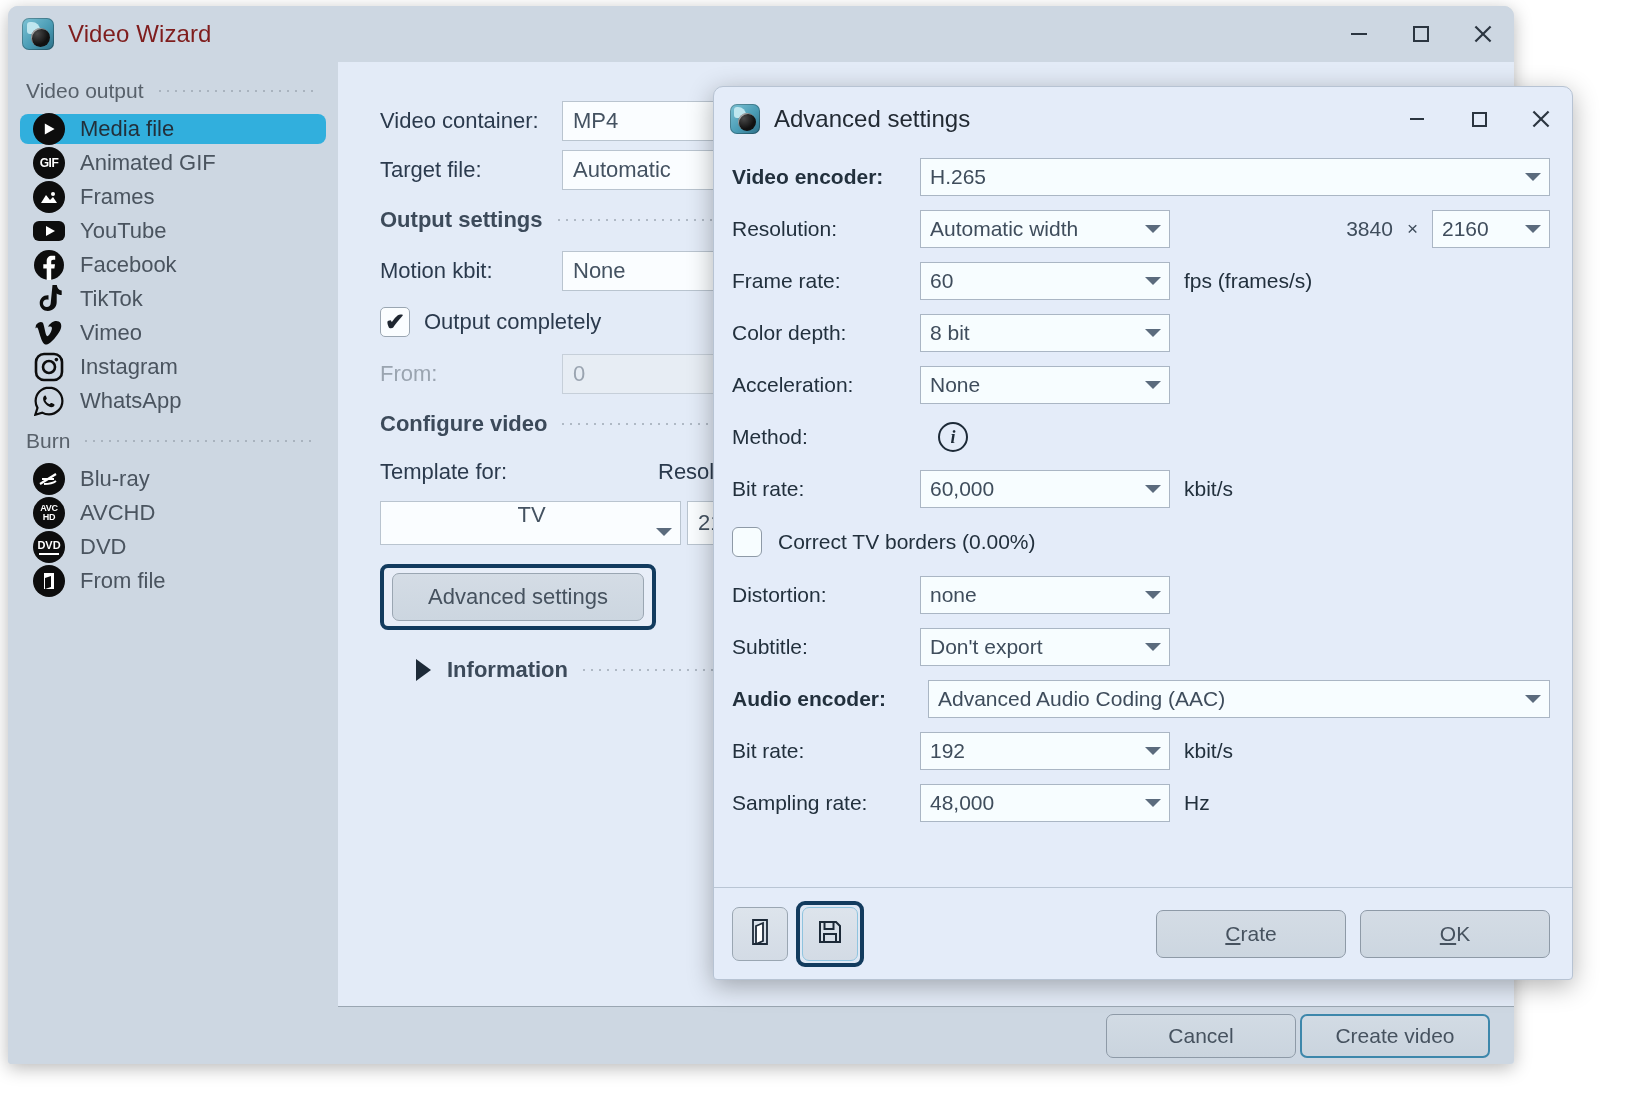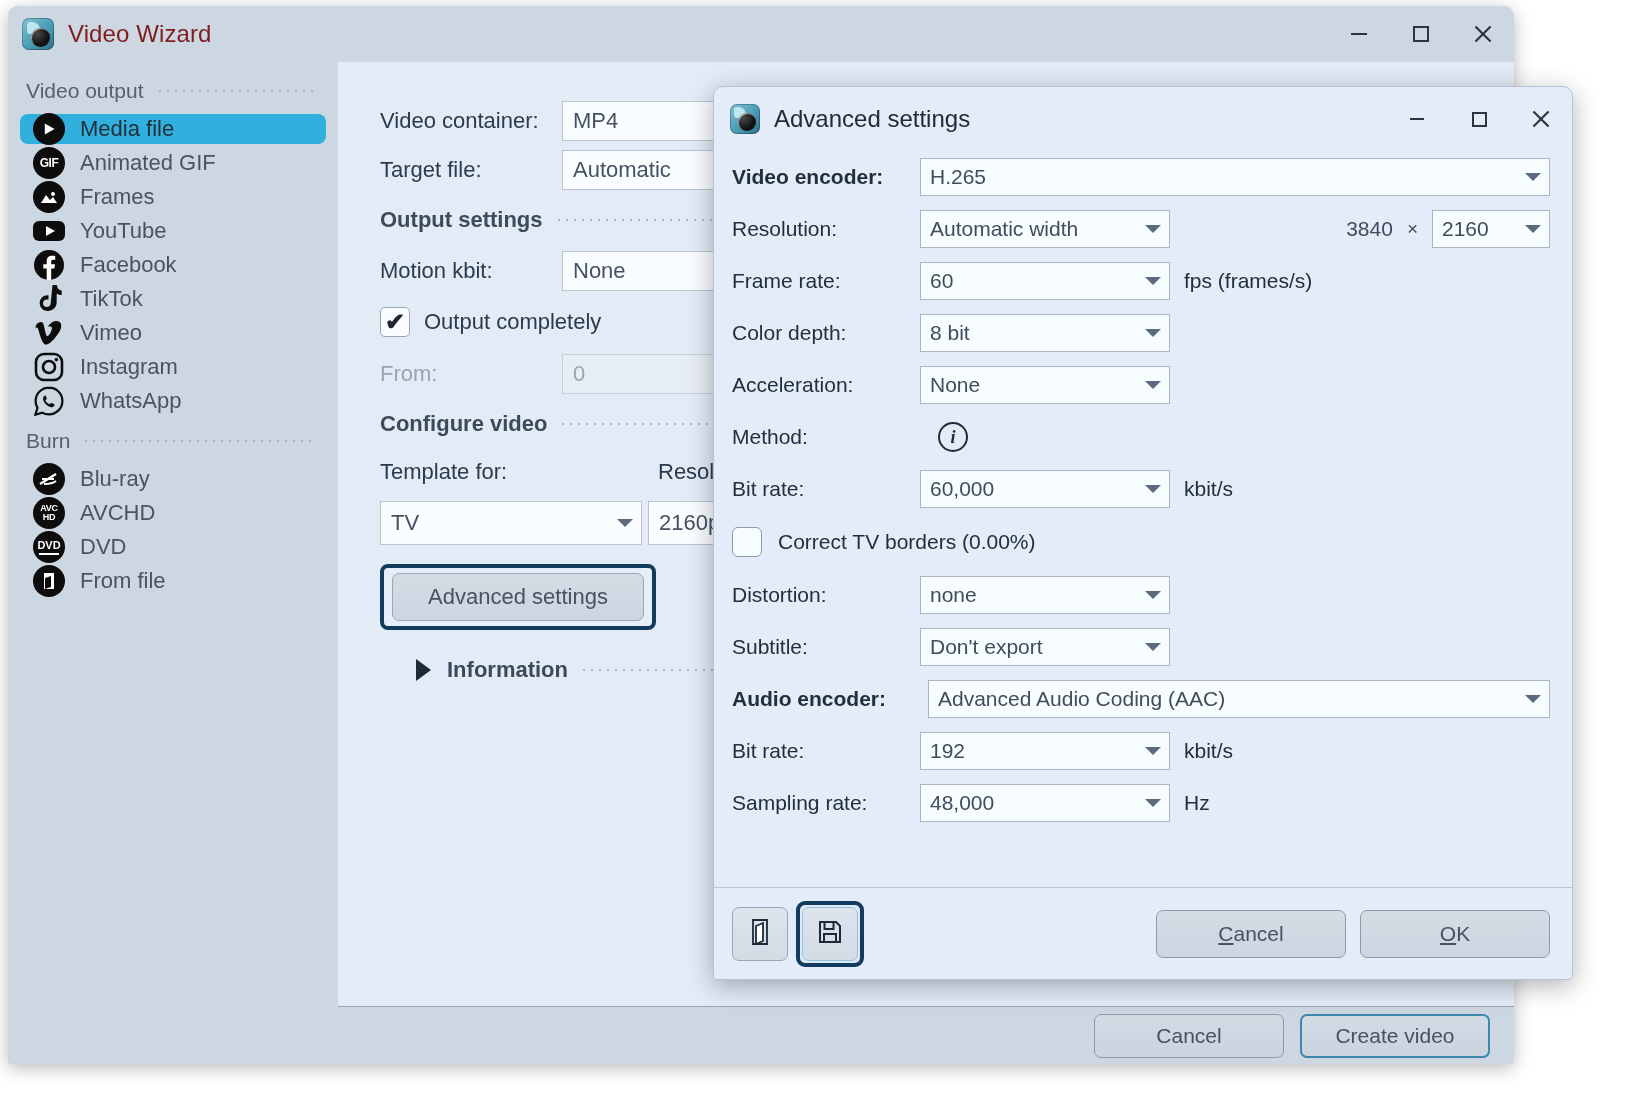--- a/index.html
+++ b/index.html
@@ -129,21 +129,21 @@
   }
   #info-row{ display:flex; align-items:center; height:60px; margin-top:10px; padding-left:36px; }
   #info-row .tri{
     width:0;height:0;border-top:11px solid transparent;border-bottom:11px solid transparent;
     border-left:15px solid #1d2a38; margin-right:16px;
   }
   #info-row .itext{ font-size:22px; font-weight:bold; color:#3c4a5a; }
   #footer{
     position:absolute; left:0; right:0; bottom:0; height:58px;
     background:#cdd7e2; border-top:1px solid #9aa6b2;
-    display:flex; align-items:center; justify-content:flex-end; padding-right:24px; gap:16px;
+    display:flex; align-items:center; justify-content:flex-end; padding-right:24px; gap:4px;
   }
   .fbtn{
     height:44px; min-width:190px; border-radius:7px;
     display:flex;align-items:center;justify-content:center;
     font-size:21px; color:#46525f;
     background:linear-gradient(#d2dbe4,#cad4de); border:1px solid #8e9aa7;
   }
   .fbtn.primary{ border:2px solid #3d87ab; }
 
   
@@ -437,21 +437,21 @@
         <span class="stext">Configure video</span>
         <span class="dots"></span>
       </div>
 
       <div class="frow" style="height:44px;">
         <span class="flabel" style="width:278px;">Template for:</span>
         <span class="flabel">Resolu</span>
       </div>
 
       <div class="frow" style="height:58px;">
-        <span class="combo" style="width:262px;margin-right:6px;">
+        <span class="combo" style="width:301px;margin-right:6px;flex-direction:column;">
           <span>TV</span>
           <span class="caret"></span>
         </span>
         <span class="combo" style="width:120px;">
           <span>2160p</span>
         </span>
       </div>
 
       <div id="adv-btn-wrap">
         <div id="adv-btn">Advanced settings</div>
@@ -625,21 +625,21 @@
             <path d="M2 2 h16 l4 4 v16 h-20 z" fill="none" stroke="#1d2a38" stroke-width="2"></path>
             <rect x="6.5" y="2" width="9" height="7" fill="none" stroke="#1d2a38" stroke-width="2"></rect>
             <rect x="6" y="14" width="12" height="8" fill="none" stroke="#1d2a38" stroke-width="2"></rect>
           </svg>
         </span>
       </div>
     </div>
     <div class="spacer"></div>
     <div class="dfbtn">
         <u>C</u>
-        <span>ancel</span>
+        <span>rate</span>
       </div>
     <div class="gap"></div>
     <div class="dfbtn">
         <u>O</u>
         <span>K</span>
       </div>
   </div>
 </div>
 
 </body></html>

